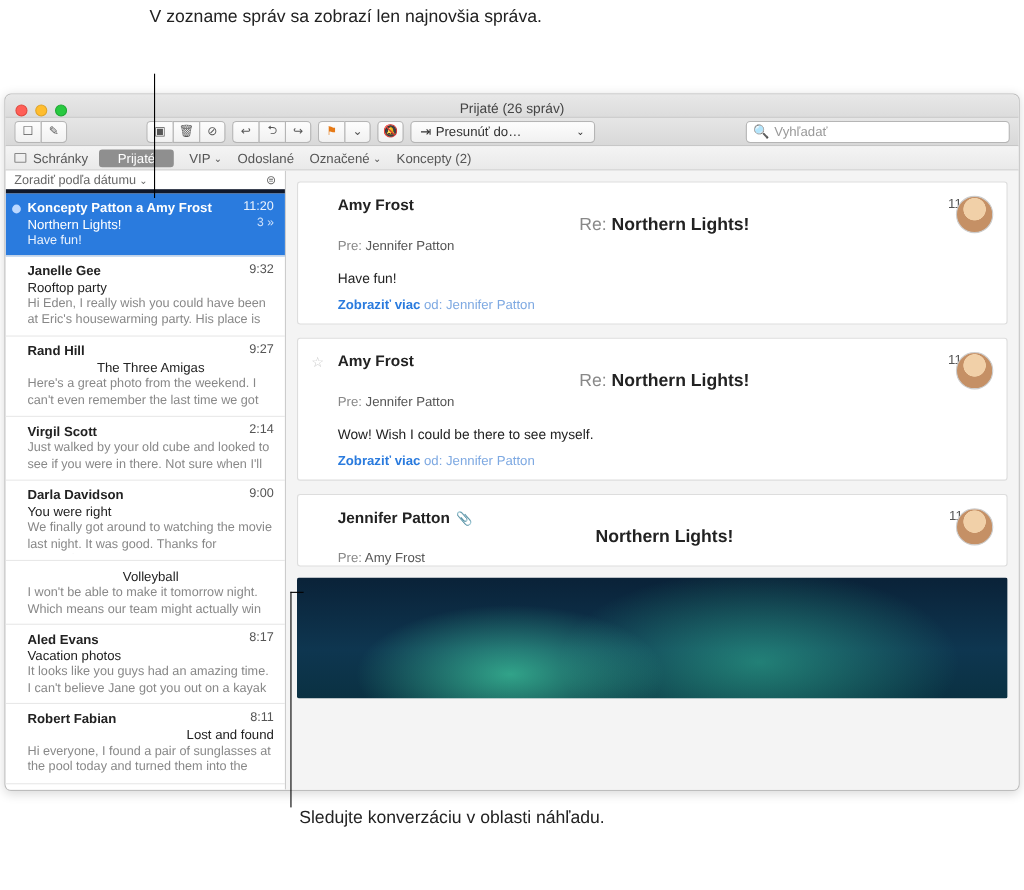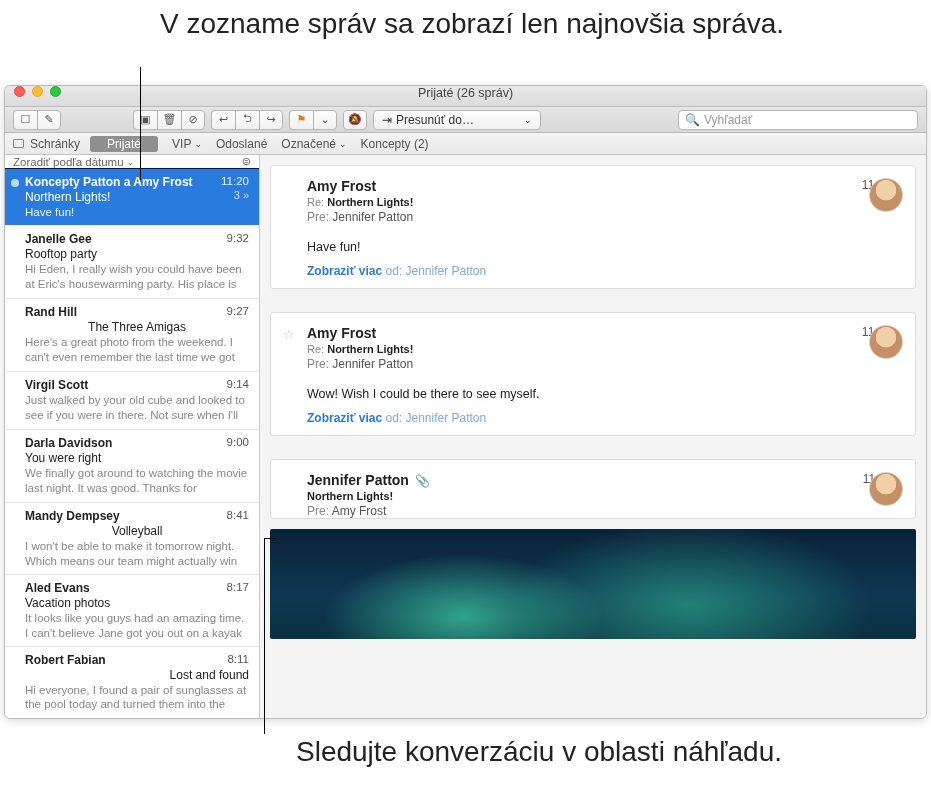--- a/index.html
+++ b/index.html
@@ -8,25 +8,24 @@
     font-size: 13px;
     color: #333;
     background: #fff;
     width: 931px;
     height: 809px;
     position: relative;
     overflow: hidden;
   }
   .callout {
     position: absolute;
-    font-size: 28px;
+    font-size: 16px;
     color: #222;
     line-height: 1.3;
     z-index: 100;
-    margin-left: 24px;
   }
   .callout-line {
     position: absolute;
     background: #000;
     z-index: 99;
   }
   .window {
     position: absolute;
     left: 4px;
     top: 85px;
@@ -38,21 +37,21 @@
     box-shadow: 0 2px 10px rgba(0,0,0,0.15);
     overflow: hidden;
     display: flex;
     flex-direction: column;
   }
   .titlebar {
     height: 21px;
     background: linear-gradient(#e8e8e8,#dcdcdc);
     border-bottom: 1px solid #bdbdbd;
     display: flex;
-    align-items: flex-start;
+    align-items: flex-end;
     position: relative;
   }
   .traffic-lights { display: flex; gap: 7px; padding-left: 9px; }
   .tl { width: 11px; height: 11px; border-radius: 50%; }
   .tl.red { background: #ff5f57; border:1px solid #e1493f; }
   .tl.yellow { background: #ffbd2e; border:1px solid #e0a528; }
   .tl.green { background: #28c940; border:1px solid #1fa833; }
   .titlebar-title {
     position: absolute; left:0; right:0; text-align:center;
     font-size:12.5px; color:#444;
@@ -88,21 +87,21 @@
   }
   .fav-item { display:flex; align-items:center; gap:3px; cursor:default; }
   .fav-item.active { background:#8f8f8f; color:#fff; padding:1px 17px; border-radius:3px; margin-left:-4px; }
   .chev { font-size:9px; }
   .content { flex:1; display:flex; overflow:hidden; }
   .msglist {
     width:255px; border-right:1px solid #ccc; display:flex; flex-direction:column;
     background:#fff;
   }
   .sortbar {
-    height:21px; border-bottom:1px solid #0f172a;
+    height:21px; border-bottom:4px solid #0f172a;
     display:flex; align-items:center; padding:0 8px;
     font-size:11.5px; color:#666;
   }
   .sortbar .filter-icon { margin-left:auto; font-size:11px; }
   .msg {
     border-bottom:1px solid #e8e8e8; padding:6px 10px 6px 20px;
     position:relative; font-size:12px;
   }
   .msg .row1 { display:flex; justify-content:space-between; }
   .msg .sender { font-weight:600; color:#222; }
@@ -114,35 +113,35 @@
   .msg.selected .sender { font-weight:700; color:#fff; }
   .msg.selected .subject { color:#fff; }
   .msg .dot { position:absolute; left:6px; top:10px; width:8px; height:8px; border-radius:50%; }
   .msg.selected .dot { background:#bcd8ff; }
   .msg .thread-ind { color:#cfe2fb; font-size:11px; }
   .preview-pane {
     flex:1; background:#f4f4f4; overflow-y:auto; padding:10px 0 0 0;
   }
   .card {
     background:#fff; border:1px solid #ddd; border-radius:3px;
-    margin:0 10px 23px 10px; padding:12px 14px 10px 36px; position:relative;
+    margin:0 10px 12px 10px; padding:12px 14px 10px 36px; position:relative;
   }
   .card .star-outline {
     position:absolute; left:12px; top:14px; color:#c9c9c9; font-size:13px;
   }
   .card .hdr { display:flex; justify-content:space-between; align-items:flex-start; }
   .card .from { font-weight:700; font-size:14px; color:#222; }
   .card .ctime { font-size:12px; color:#555; margin-right:10px; }
   .card .avatar {
     width:34px; height:34px; border-radius:50%; background:#e3b98f;
     position:absolute; right:12px; top:12px;
     background: radial-gradient(circle at 50% 35%, #f1d0a8 0 38%, #c59065 40% 100%);
     border:1px solid #ccc;
   }
-  .card .subj { margin-top:2px; font-size:11px; color:#222; }
+  .card .subj { margin-top:2px; font-size:16px; color:#222;text-align:center; }
   .card .subj .relabel { color:#888; }
   .card .to { margin-top:2px; font-size:12px; color:#888; }
   .card .to .toval { color:#555; }
   .card .body { margin-top:16px; font-size:12.5px; color:#222; }
   .card .showmore { margin-top:10px; font-size:12px; }
   .card .showmore .link { color:#2a7bde; font-weight:600; }
   .card .showmore .fromtxt { color:#7ea9e2; }
   .card .attach-ic { color:#888; font-size:12px; margin-left:6px; }
   .aurora {
     margin:10px 10px 0 10px; height:110px; border-radius:2px;
@@ -264,39 +263,35 @@
               <span class="time">9:27</span>
             </div>
             <div style="display:flex;justify-content:center;">
               <span class="subject">The Three Amigas</span>
             </div>
             <div class="preview">Here's a great photo from the weekend. I can't even remember the last time we got to…</div>
           </div>
           <div class="msg">
             <div class="row1">
               <span class="sender">Virgil Scott</span>
-              <span class="time">9:14</span>
+              <span class="time">2:14</span>
             </div>
             <div class="preview">Just walked by your old cube and looked to see if you were in there. Not sure when I'll s…</div>
           </div>
           <div class="msg">
             <div class="row1">
               <span class="sender">Darla Davidson</span>
               <span class="time">9:00</span>
             </div>
             <div style="display:flex;justify-content:space-between;">
               <span class="subject">You were right</span>
             </div>
             <div class="preview">We finally got around to watching the movie last night. It was good. Thanks for suggestin…</div>
           </div>
           <div class="msg">
-            <div class="row1">
-              <span class="sender">Mandy Dempsey</span>
-              <span class="time">8:41</span>
-            </div>
             <div style="display:flex;justify-content:center;">
               <span class="subject">Volleyball</span>
             </div>
             <div class="preview">I won't be able to make it tomorrow night. Which means our team might actually win</div>
           </div>
           <div class="msg">
             <div class="row1">
               <span class="sender">Aled Evans</span>
               <span class="time">8:17</span>
             </div>

